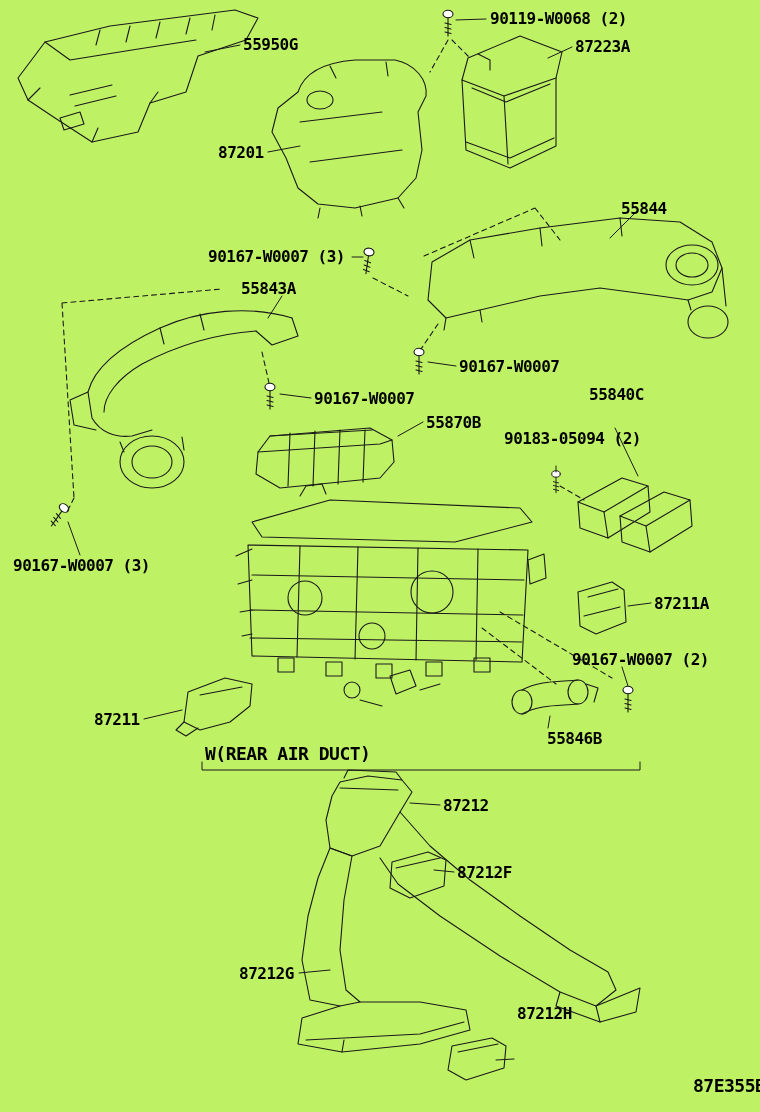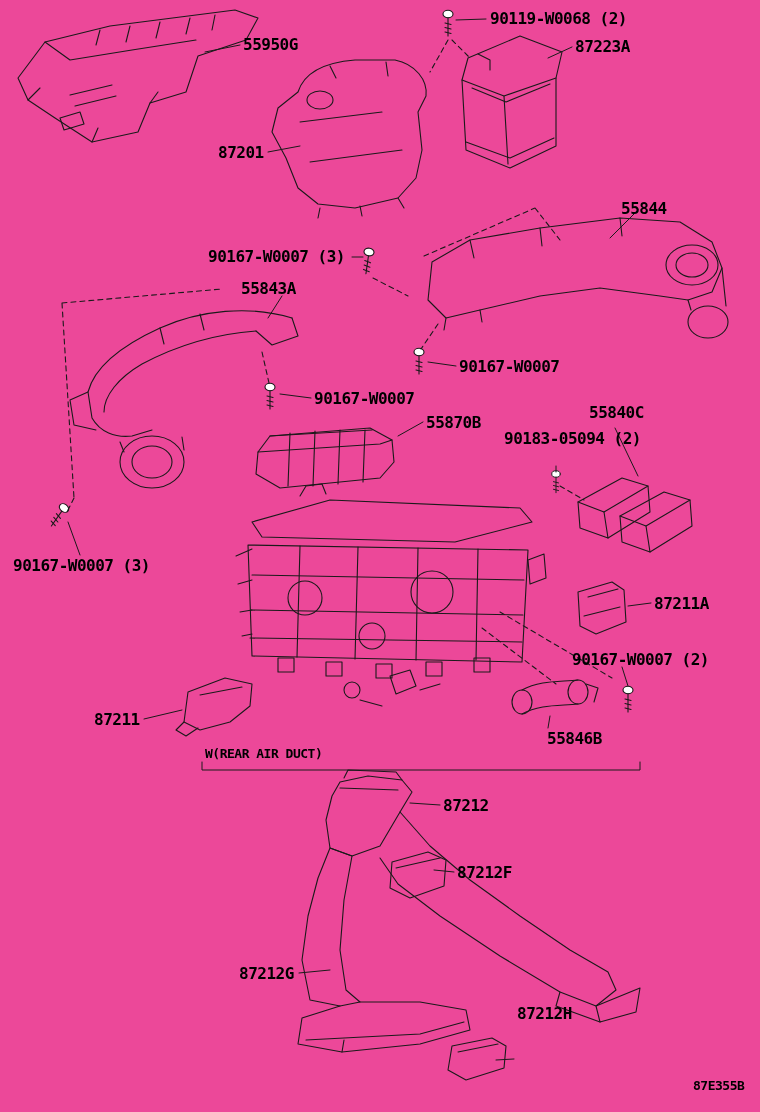--- a/index.html
+++ b/index.html
@@ -1,34 +1,34 @@
 <!DOCTYPE html>
 <html><head>
 <meta charset="utf-8">
 <style>
   html,body{margin:0;padding:0;background:#ffffff;}
   #canvas{
     position:relative;
     width:760px;height:1112px;
-    background:#ec4899;
+    background:#bef264;
     overflow:hidden;
     font-family:"DejaVu Sans Mono", monospace;
   }
   #art{position:absolute;left:0;top:0;}
   .lbl{
     position:absolute;
     font-family:"DejaVu Sans Mono", monospace;
     font-weight:bold;
     font-size:16px;
     line-height:18px;
     color:#000;
     white-space:nowrap;
     letter-spacing:-0.5px;
   }
-  .lbl-sm{font-size:13px;line-height:15px;text-align:center;}
+  .lbl-sm{font-size:18px;line-height:15px;text-align:center;}
 </style>
 </head>
 <body>
 
 <div id="canvas">
 
   <svg id="art" width="760" height="1112" viewBox="0 0 760 1112" stroke="#1a1a1a" fill="none" stroke-width="1.1" stroke-linecap="round" stroke-linejoin="round">
 
     <defs>
       <g id="screwdef" stroke="#1a1a1a" fill="#ffffff" stroke-width="1.1">
@@ -223,21 +223,21 @@
   <div class="lbl" style="left:490px;top:10px">90119-W0068 (2)</div>
   <div class="lbl" style="left:243px;top:36px">55950G</div>
   <div class="lbl" style="left:575px;top:38px">87223A</div>
   <div class="lbl" style="left:218px;top:144px">87201</div>
   <div class="lbl" style="left:621px;top:200px">55844</div>
   <div class="lbl" style="left:208px;top:248px">90167-W0007 (3)</div>
   <div class="lbl" style="left:241px;top:280px">55843A</div>
   <div class="lbl" style="left:459px;top:358px">90167-W0007</div>
   <div class="lbl" style="left:314px;top:390px">90167-W0007</div>
   <div class="lbl" style="left:426px;top:414px">55870B</div>
-  <div class="lbl" style="left:589px;top:404px">55840C</div>
+  <div class="lbl" style="left:589px;top:386px">55840C</div>
   <div class="lbl" style="left:504px;top:430px">90183-05094 (2)</div>
   <div class="lbl" style="left:13px;top:557px">90167-W0007 (3)</div>
   <div class="lbl" style="left:654px;top:595px">87211A</div>
   <div class="lbl" style="left:572px;top:651px">90167-W0007 (2)</div>
   <div class="lbl" style="left:94px;top:711px">87211</div>
   <div class="lbl" style="left:547px;top:730px">55846B</div>
   <div class="lbl lbl-sm" style="left:205px;top:746px">W(REAR AIR DUCT)</div>
   <div class="lbl" style="left:443px;top:797px">87212</div>
   <div class="lbl" style="left:457px;top:864px">87212F</div>
   <div class="lbl" style="left:239px;top:965px">87212G</div>

